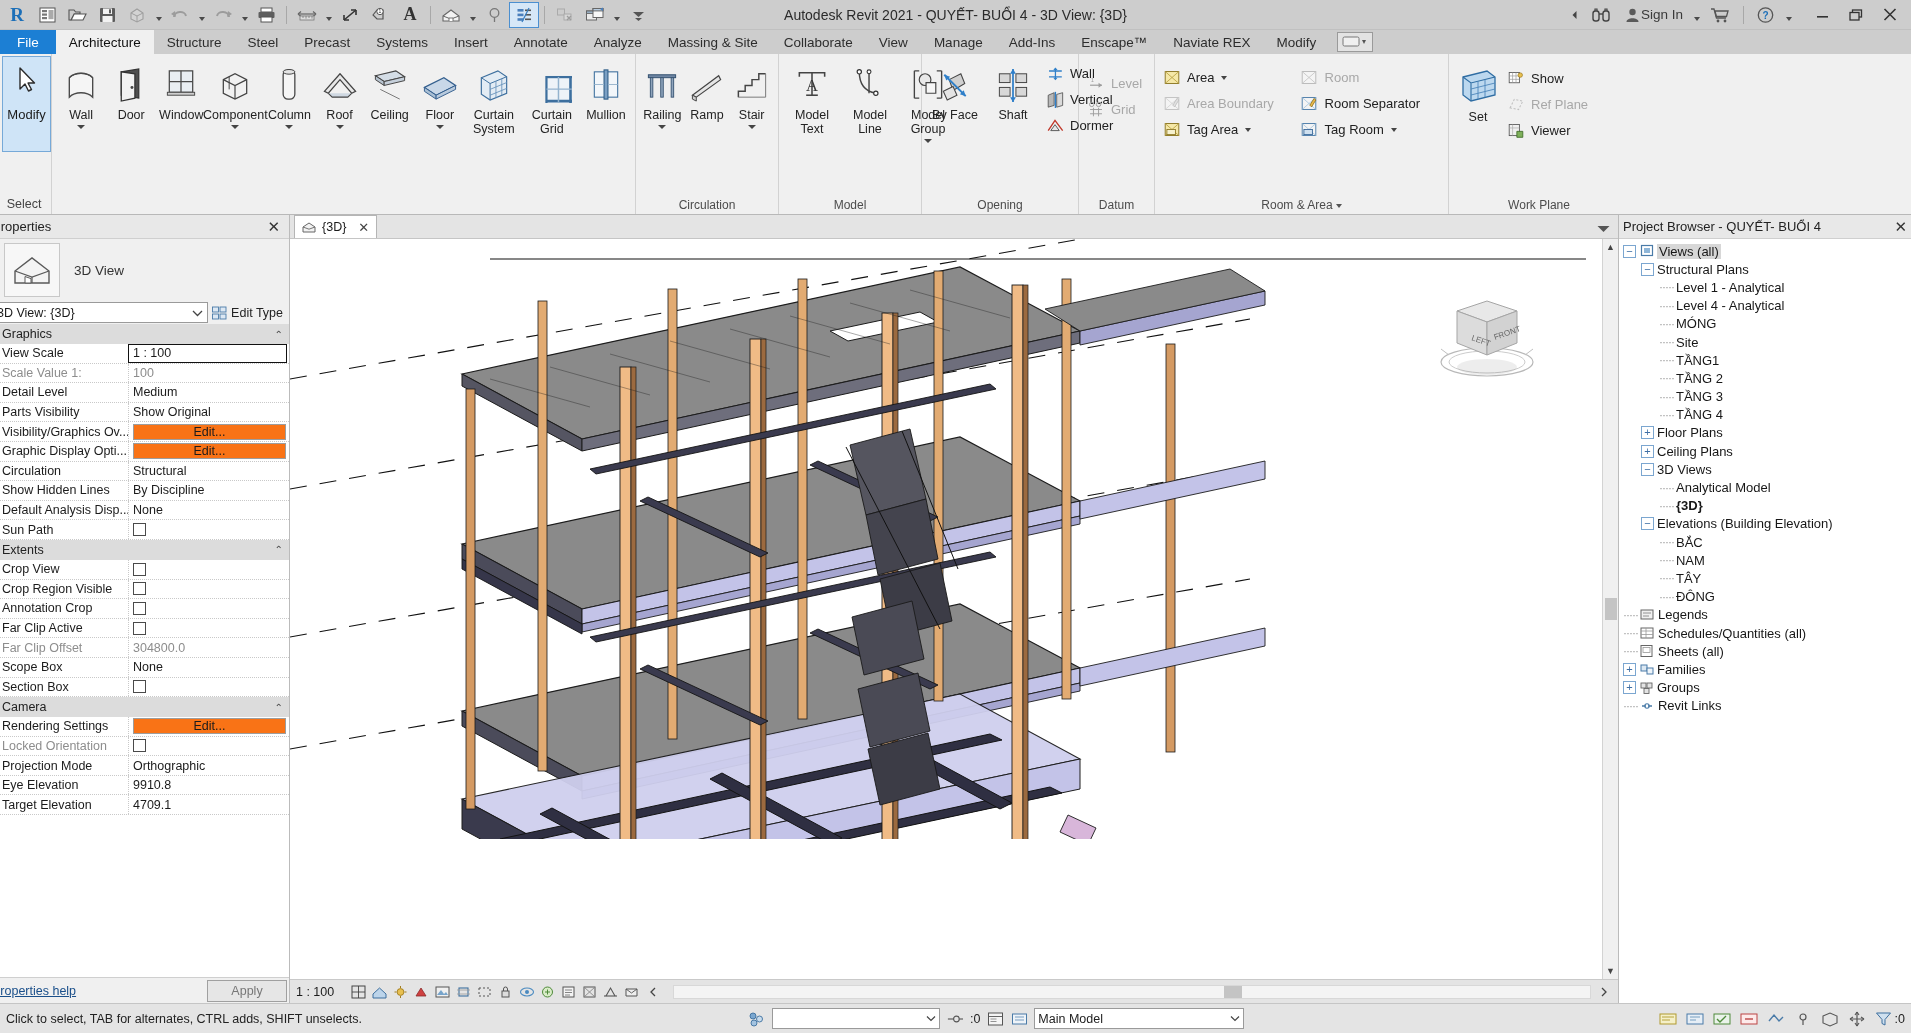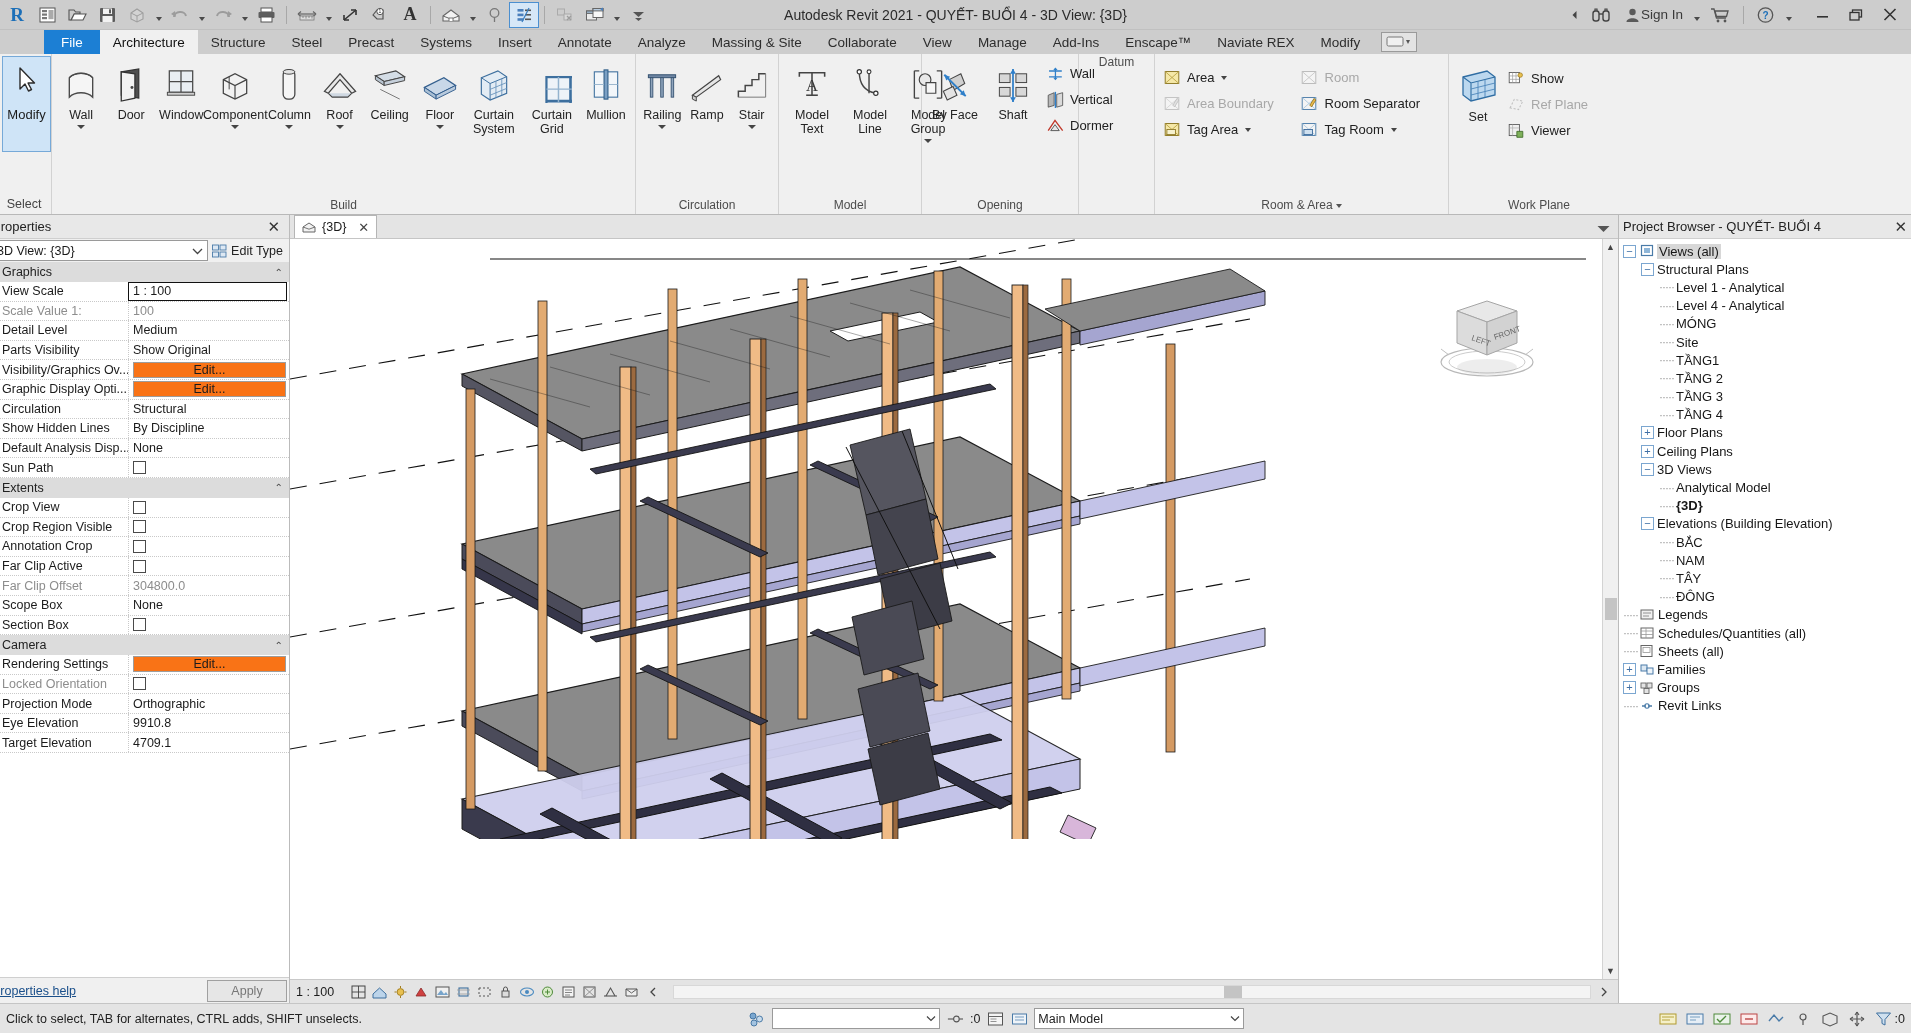--- a/index.html
+++ b/index.html
@@ -42,21 +42,21 @@
 
   
   .ribbon-tabs {
     height: 24px; background: #cdcdcd; display: flex; align-items: flex-end;
     flex: 0 0 24px; padding-left: 0px;
   }
   .rtab {
     height: 24px; padding: 0 13px; display: flex; align-items: center;
     font-size: 13.5px; color: #2d2d2d; white-space: nowrap;
   }
-  .rtab.file { background: #1c7fd4; color: #fff; padding: 0 17px; margin-left: 44px; }
+  .rtab.file { background: #1c7fd4; color: #fff; padding: 0 17px; }
   .rtab.sel { background: #f0f0f0; color: #111; }
   .rtab-mini { margin-left: 8px; width: 36px; height: 20px; border: 1px solid #9a9a9a; background: #e3e3e3;
     display: flex; align-items: center; justify-content: center; align-self: center; }
 
   
   .ribbon {
     flex: 0 0 125px; background: #f0f0f0; display: flex; align-items: stretch;
     border-bottom: 1px solid #b8b8b8; position: relative;
   }
   .panel { display: flex; flex-direction: column; position: relative; border-right: 1px solid #d2d2d2; }
@@ -569,21 +569,20 @@
             <div class="ic">
               <svg width="40" height="37" viewBox="0 0 40 38">
                 <rect x="8" y="6" width="24" height="26" fill="#f2f6fa" stroke="#3d6f9e" stroke-width="1.1"></rect>
                 <rect x="18" y="4" width="4" height="30" fill="#7ba0c4" stroke="#2f5d87" stroke-width="1.1"></rect>
                 <path d="M8 19 h10 M22 19 h10" stroke="#9ab6ce" stroke-width="1"></path>
               </svg>
             </div>
             <span class="lbl">Mullion</span>
           </div>
         </div>
-      <div class="panel-title">Build</div>
     </div>
 
     <div class="panel" style="width:143px;">
       <div class="panel-body" id="circButtons">
           <div class="bigbtn">
             <div class="ic">
               <svg width="40" height="37" viewBox="0 0 40 38">
                 <rect x="6" y="9" width="28" height="3" fill="#6f86a3" stroke="#33506f" stroke-width="1"></rect>
                 <rect x="8" y="12" width="2.6" height="20" fill="#8fa4bc" stroke="#33506f" stroke-width="0.9"></rect>
                 <rect x="18.7" y="12" width="2.6" height="20" fill="#8fa4bc" stroke="#33506f" stroke-width="0.9"></rect>
@@ -716,20 +715,44 @@
                 </svg>
               </span>
               <span class="slbl">Dormer</span>
             </div>
           </div>
       </div>
       <div class="panel-title">Opening</div>
     </div>
 
     <div class="panel" style="width:76px;">
+      <div class="panel-body" style="padding-top:14px;">
+        <div class="smallcol" id="datumSmall">
+            <div class="smallbtn dis">
+              <span class="sic">
+                <svg width="20" height="17" viewBox="0 0 20 20">
+                  <path d="M3 12 h14" stroke="#9c9c9c" stroke-width="1.4"></path>
+                  <path d="M17 12 L13 9 L13 15 Z" fill="#9c9c9c"></path>
+                  <text x="4" y="8" font-size="6" fill="#9c9c9c" font-family="sans-serif">1</text>
+                </svg>
+              </span>
+              <span class="slbl">Level</span>
+            </div>
+            <div class="smallbtn dis">
+              <span class="sic">
+                <svg width="20" height="17" viewBox="0 0 20 20">
+                  <circle cx="5" cy="4" r="2.6" fill="none" stroke="#9c9c9c" stroke-width="1.1"></circle>
+                  <circle cx="13" cy="4" r="2.6" fill="none" stroke="#9c9c9c" stroke-width="1.1"></circle>
+                  <path d="M3 10 h14 M3 15 h14 M7 8 v10 M13 8 v10" stroke="#9c9c9c" stroke-width="1.1"></path>
+                </svg>
+              </span>
+              <span class="slbl">Grid</span>
+            </div>
+          </div>
+      </div>
       <div class="panel-title">Datum</div>
     </div>
 
     <div class="panel" style="width:294px;">
       <div class="panel-body" style="padding-top:8px;">
         <div class="smallcol" id="roomCol2" style="width:140px;">
             <div class="smallbtn">
               <span class="sic">
                 <svg width="20" height="17" viewBox="0 0 20 20">
                   <rect x="2" y="3" width="16" height="14" fill="#f5e8a8" stroke="#8a7420" stroke-width="1.1"></rect>
@@ -845,20 +868,31 @@
       <div class="panel-title">Work Plane</div>
     </div>
   </div>
 
   <div class="body">
 
     <div class="props">
       <div class="props-head">
         <span class="t">Properties</span>
         <span class="x">✕</span>
+      </div>
+      <div class="props-typebox">
+        <div class="thumb">
+          <svg width="44" height="38" viewBox="0 0 44 38">
+              <path d="M5 20 L22 7 L39 20 L39 32 L5 32 Z" fill="#f4f4f4" stroke="#5a5a5a" stroke-width="1.4"></path>
+              <path d="M5 20 L22 26 L39 20" fill="none" stroke="#5a5a5a" stroke-width="1.2"></path>
+              <path d="M22 26 L22 32" stroke="#5a5a5a" stroke-width="1.2"></path>
+              <path d="M15 32 L15 25.5 L21 27.6 L21 32 Z" fill="#ffffff" stroke="#5a5a5a" stroke-width="1"></path>
+            </svg>
+        </div>
+        <span class="tname">3D View</span>
       </div>
       <div class="props-selrow">
         <div class="props-sel">
           <span class="v">3D View: {3D}</span>
           <svg width="11" height="8" viewBox="0 0 11 8">
               <path d="M1 2 L5.5 6.5 L10 2" fill="none" stroke="#444" stroke-width="1.3"></path>
             </svg>
         </div>
         <div class="props-edittype">
           <svg width="15" height="14" viewBox="0 0 15 14">

